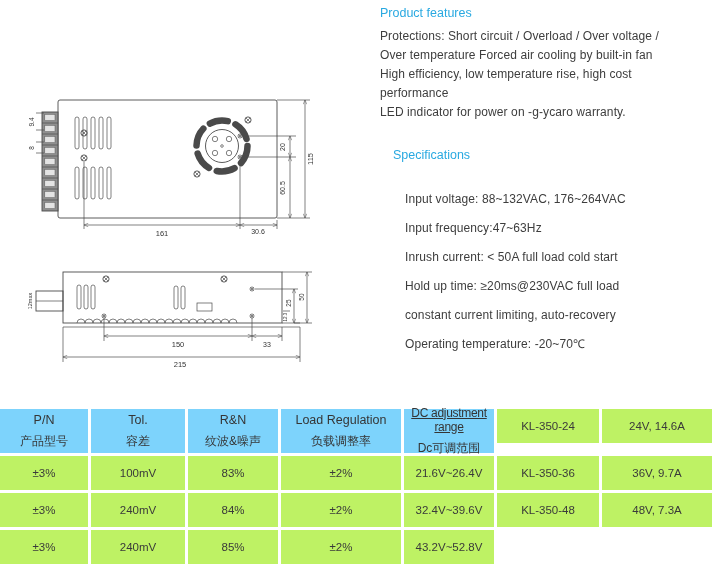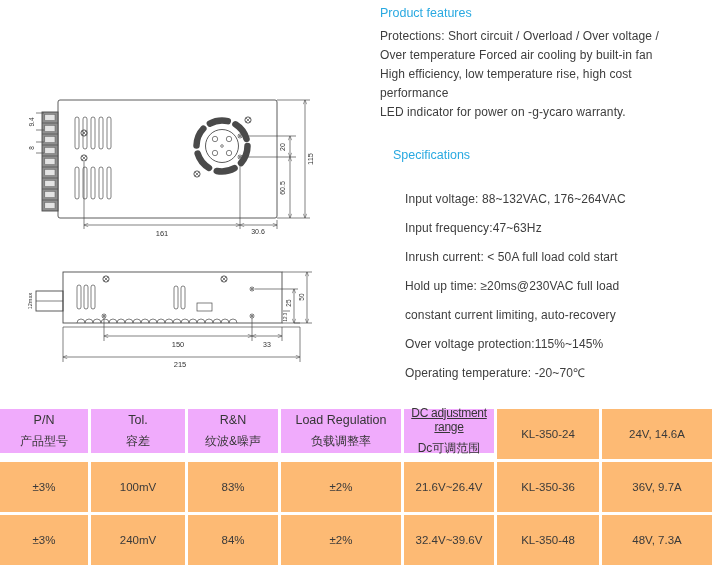--- a/index.html
+++ b/index.html
@@ -11,26 +11,26 @@
   svg text{font-family:"Liberation Sans",sans-serif;fill:#333;stroke:none;}
   .features{position:absolute;left:380px;top:6px;width:316px;}
   .specs{position:absolute;left:393px;top:148px;width:316px;}
   .sec-title{margin:0 0 7px 0;font-size:12.5px;font-weight:normal;color:#29a9e1;}
   .features p{margin:0;font-size:12px;line-height:19px;letter-spacing:.1px;}
   .specs .sec-title{margin-bottom:29px;}
   .specs p{margin:12px;font-size:12px;line-height:17px;letter-spacing:.1px;}
   .spec-table{position:absolute;left:0;top:409px;width:712px;display:grid;
       grid-template-columns:88px 94px 90px 120px 90px 102px 110px;
       grid-auto-rows:auto;gap:3px;background:#fff;}
-  .th{background:#f0abfc;height:44px;display:flex;flex-direction:column;
+  .th{background:#7dd3fc;height:44px;display:flex;flex-direction:column;
       align-items:center;justify-content:center;text-align:center;}
   .th .en{font-size:12.5px;color:#353535;}
   .th .zh{font-size:12px;color:#353535;margin-top:6px;}
   .th.condensed .en{font-size:12px;letter-spacing:-0.3px;text-decoration:underline;}
-  .td{background:#fdba74;height:50px;display:flex;align-items:center;
+  .td{background:#bef264;height:34px;display:flex;align-items:center;
       justify-content:center;font-size:11.5px;color:#3a3a3a;}
 </style>
 </head>
 <body>
 
 <div class="page">
 
   <svg style="left:26px;top:88px;" width="296" height="152" viewBox="26 88 296 152">
     <defs>
       <marker id="ar1" viewBox="0 0 8 8" refX="7.5" refY="4" markerWidth="7" markerHeight="7" orient="auto-start-reverse">
@@ -199,21 +199,20 @@
     <p>LED indicator for power on -g-ycaro warranty.</p>
   </section>
 
   <section class="specs">
     <h3 class="sec-title">Specifications</h3>
     <p>Input voltage:  88~132VAC, 176~264VAC</p>
     <p>Input frequency:47~63Hz</p>
     <p>Inrush current:  &lt; 50A full load cold start</p>
     <p>Hold up time:  ≥20ms@230VAC full load</p>
     <p>constant current limiting, auto-recovery</p>
-    <p>Over voltage protection:115%~145%</p>
     <p>Operating temperature:  -20~70℃</p>
   </section>
 
   <div class="spec-table">
     <div class="th">
       <div class="en">P/N</div>
       <div class="zh">产品型号</div>
     </div>
     <div class="th">
       <div class="en">Tol.</div>

